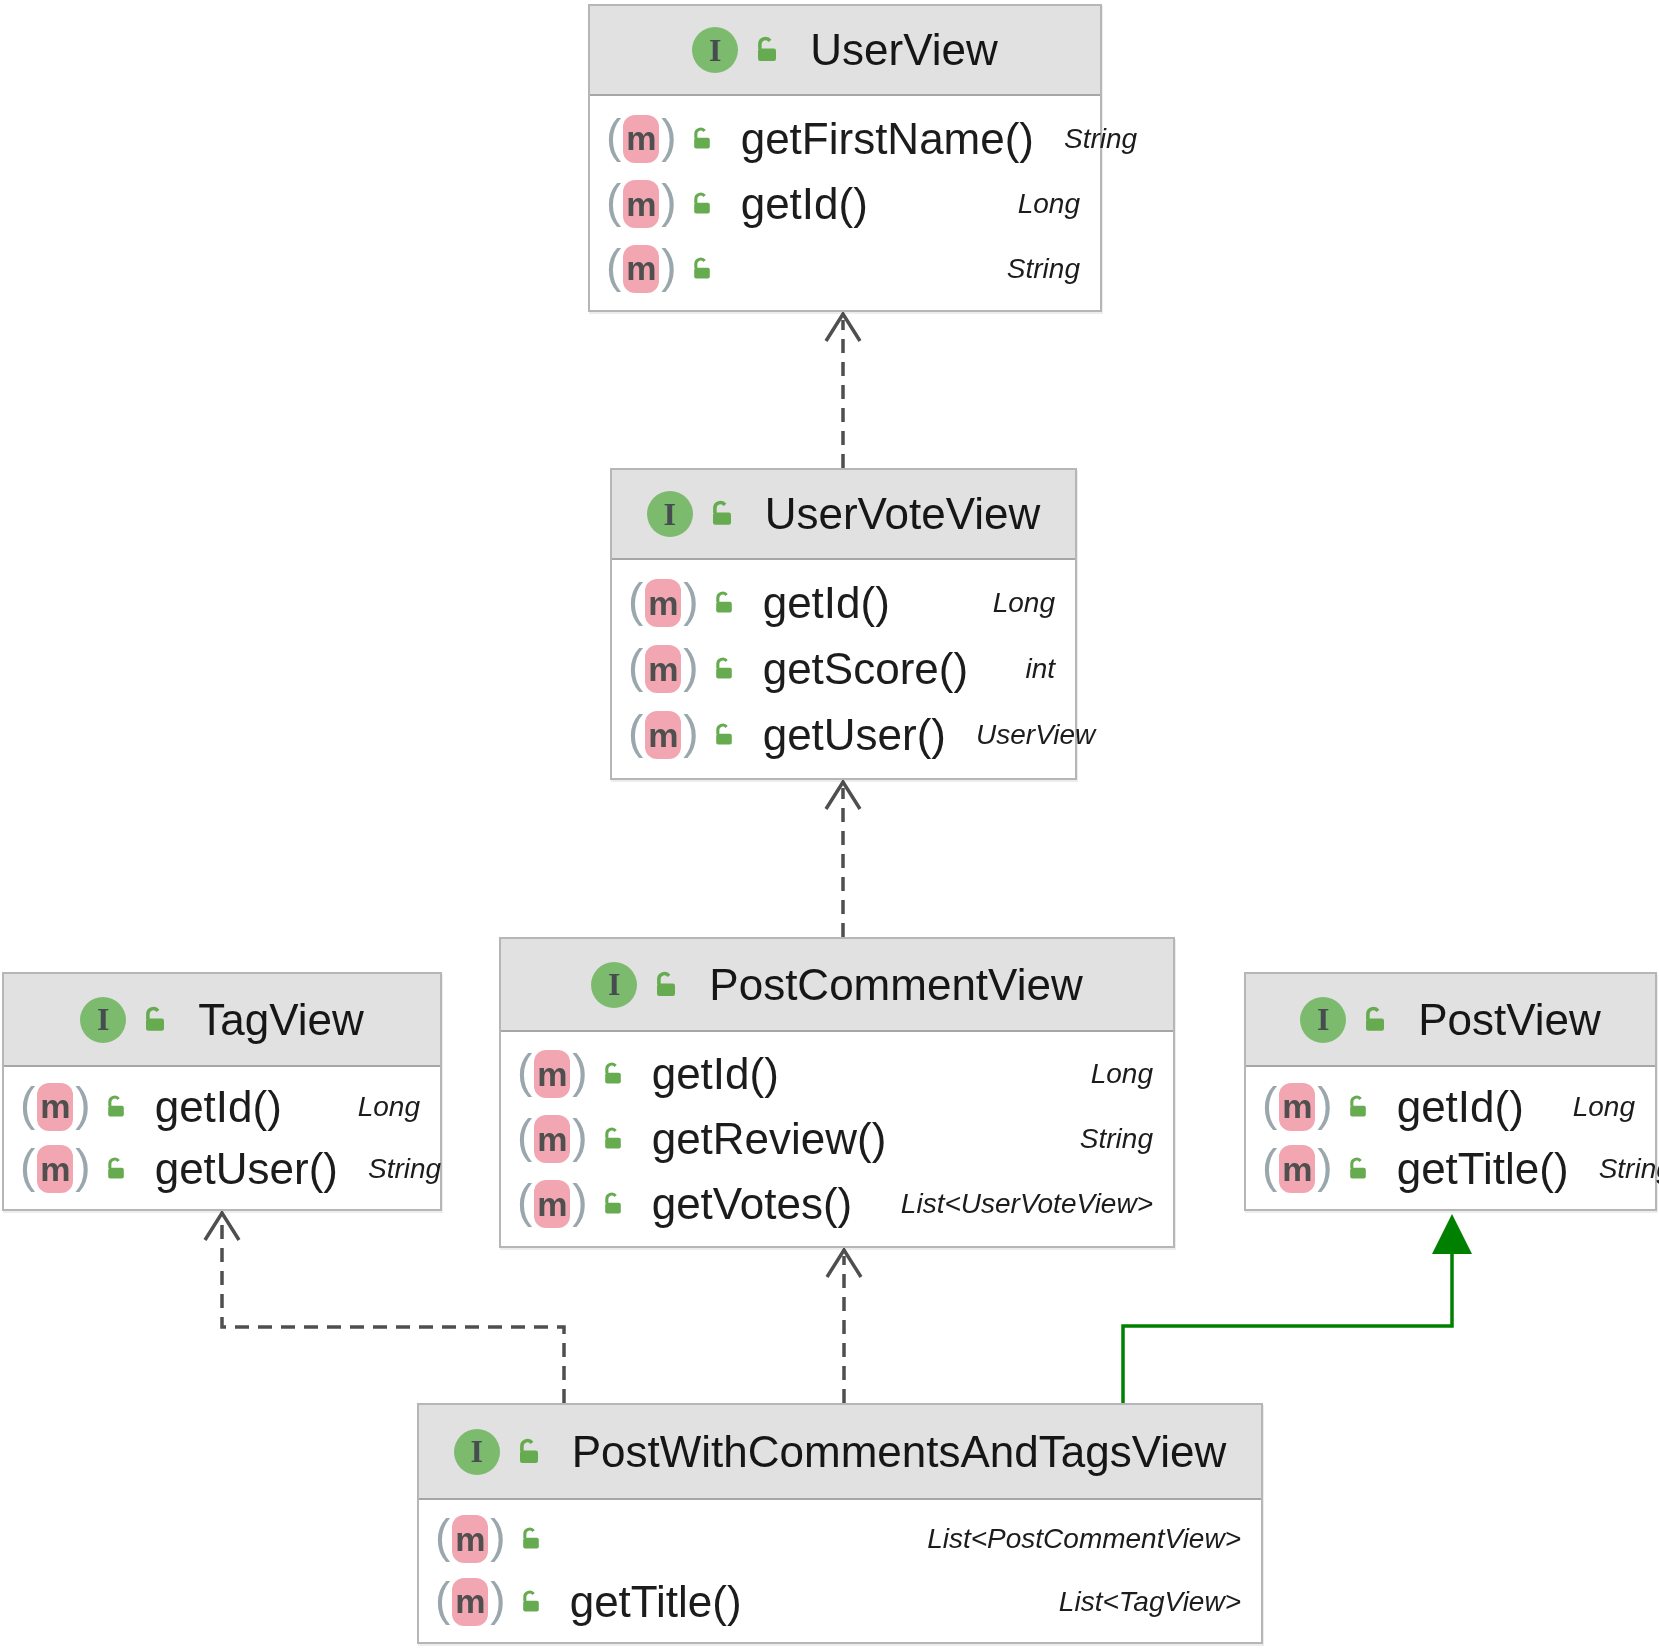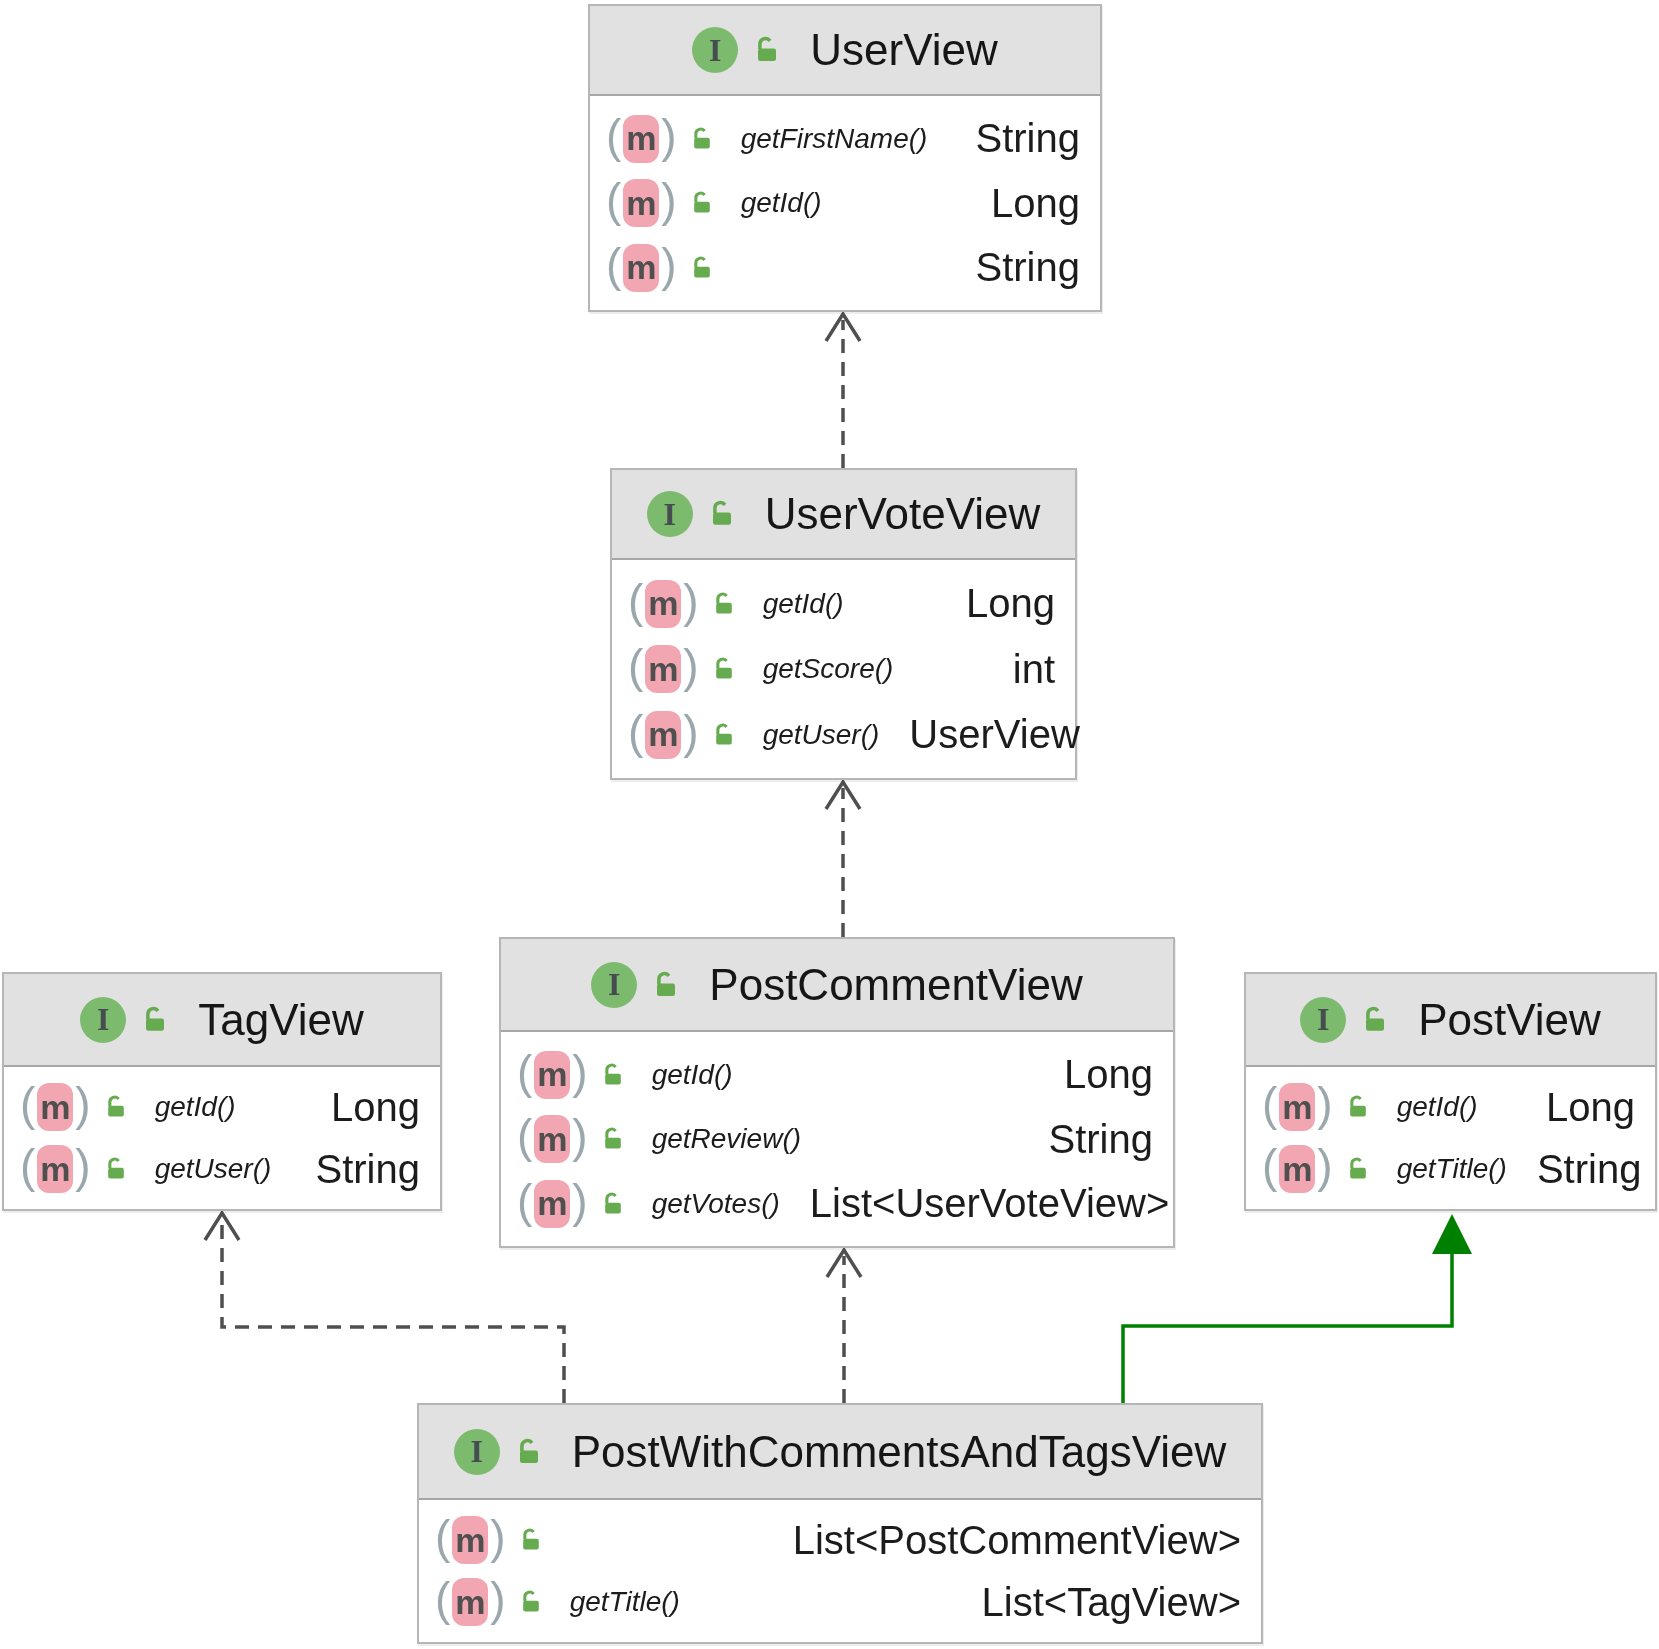--- a/index.html
+++ b/index.html
@@ -17,22 +17,22 @@
   .hdr{
     background:#e1e1e1;border-bottom:2px solid #a6a6a6;
     display:flex;align-items:center;justify-content:center;gap:14px;
     flex:0 0 auto;
   }
   .hdr-90{height:88px;} .hdr-93{height:91px;} .hdr-95{height:93px;}
   .title{font-size:44px;color:#161616;white-space:nowrap;margin-left:14px;}
 
   .body{flex:1 1 auto;display:flex;flex-direction:column;justify-content:space-evenly;padding:2px 0;}
   .row{display:flex;align-items:center;padding:0 20px 0 16px;}
-  .m-name{font-size:28px;margin-left:26px;white-space:nowrap;font-style:italic;}
-  .m-type{font-size:40px;margin-left:auto;padding-left:30px;white-space:nowrap;}
+  .m-name{font-size:44px;margin-left:26px;white-space:nowrap;}
+  .m-type{font-size:28px;margin-left:auto;padding-left:30px;white-space:nowrap;font-style:italic;}
 
   .ic-interface{
     width:46px;height:46px;border-radius:50%;background:#7cbb6e;
     display:inline-flex;align-items:center;justify-content:center;
     font-family:"Liberation Serif", serif;font-weight:700;font-size:32px;color:#464c50;
     flex:0 0 auto;
   }
   .ic-lock{display:inline-flex;flex:0 0 auto;}
   .ic-lock svg{display:block;}
 

